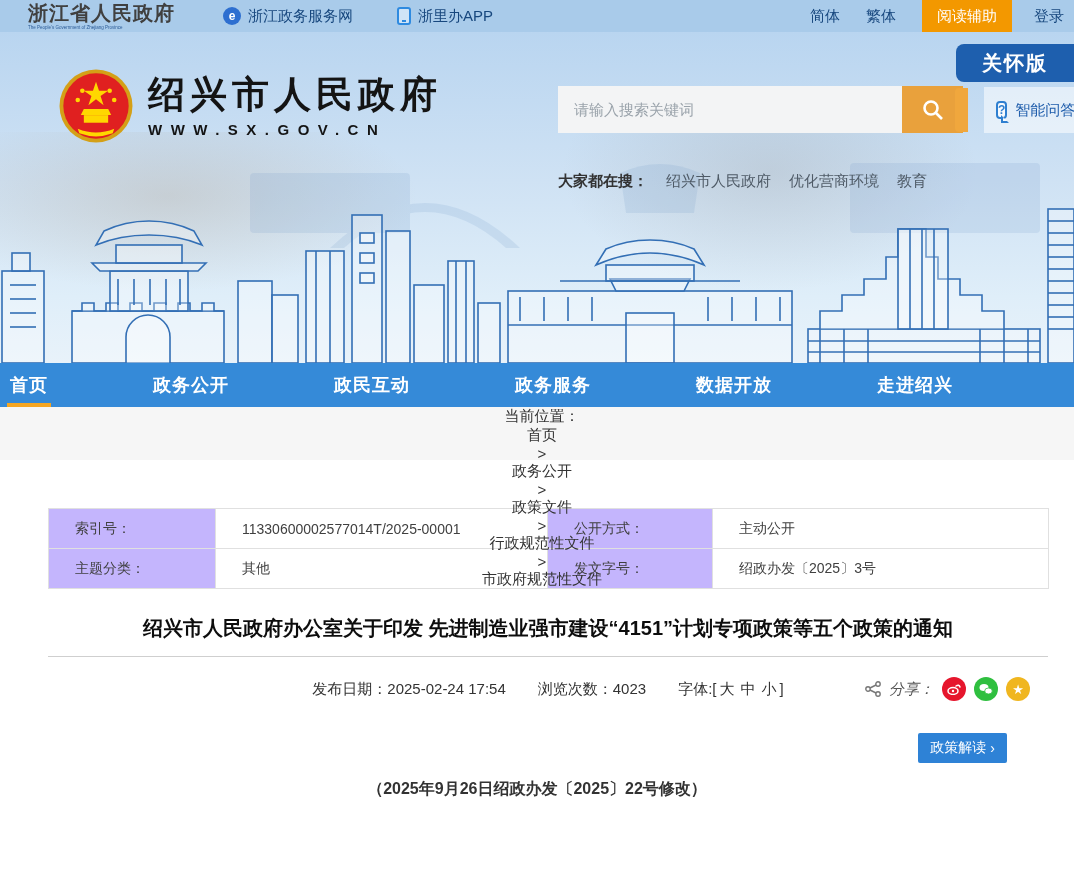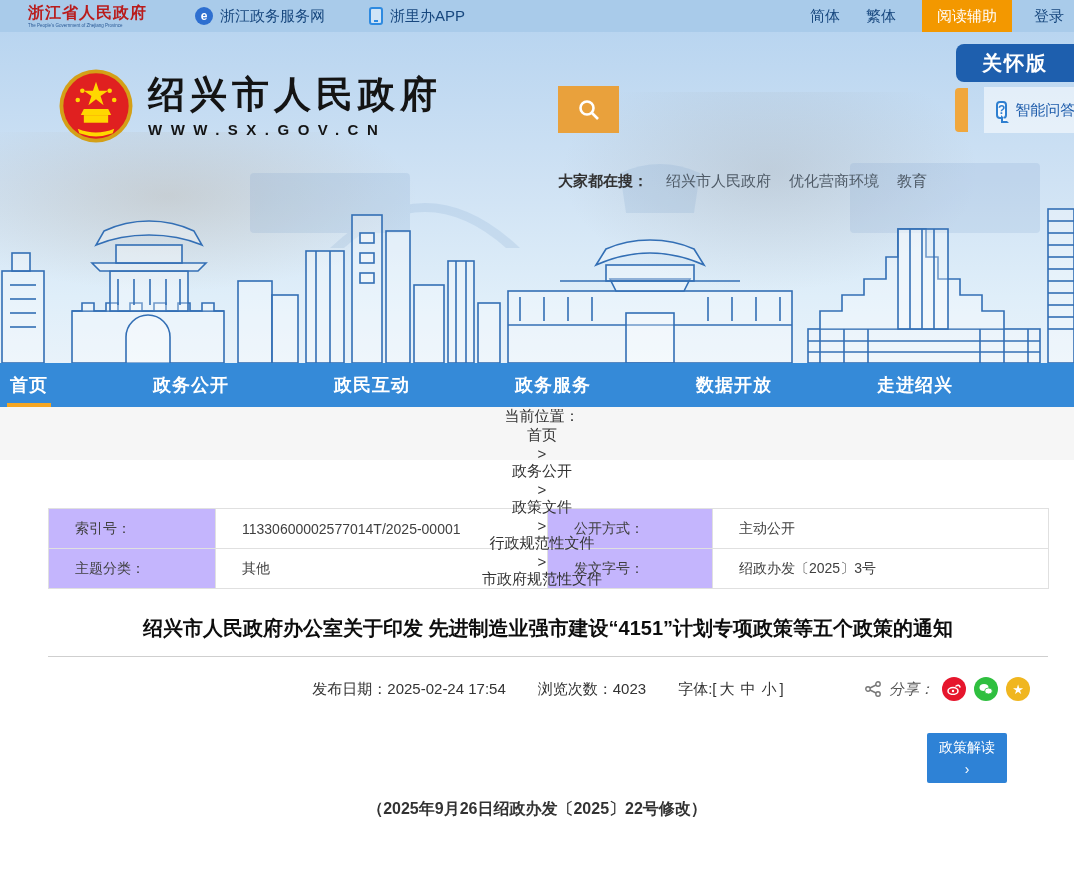--- a/index.html
+++ b/index.html
@@ -2,21 +2,21 @@
 <html><head>
 <meta charset="utf-8">
 <style>
   * { margin:0; padding:0; box-sizing:border-box; }
   html,body { width:1074px; height:885px; overflow:hidden; background:#fff;
     font-family:"Liberation Sans","DejaVu Sans",sans-serif; }
 
   
   .topbar { height:32px; background:#a9cbea; display:flex; align-items:center; padding-left:28px; }
   .tb-site { display:flex; flex-direction:column; line-height:1; margin-right:48px; }
-  .tb-site-name { font-family:"DejaVu Serif","Liberation Serif",serif; font-weight:bold; font-size:16px; color:#b91c1c; letter-spacing:1px;}
+  .tb-site-name { font-family:"DejaVu Serif","Liberation Serif",serif; font-weight:bold; font-size:20px; color:#404040; letter-spacing:1px;}
   .tb-site-sub { font-size:5px; color:#2a5a96; transform:scale(.9); transform-origin:left; margin-top:2px;}
   .tb-link { display:flex; align-items:center; gap:7px; font-size:15px; color:#17477e; margin-right:44px; cursor:pointer;}
   .tb-ico-circle { width:18px; height:18px; border-radius:50%; background:#2e6fd0; color:#fff; font-size:12px; display:flex; align-items:center; justify-content:center; font-weight:bold;}
   .tb-ico-phone { width:14px; height:18px; border:2px solid #2e8ae0; border-radius:3px; background:#cfe4f7; position:relative;}
   .tb-ico-phone:after{ content:""; position:absolute; bottom:1px; left:3px; right:3px; height:2px; background:#2e8ae0;}
   .tb-right { margin-left:auto; display:flex; align-items:center; height:100%;text-align:center; }
   .tb-lang { font-size:15px; color:#17477e; margin-right:26px; cursor:pointer;}
   .tb-read { height:100%; background:#f39800; color:#fff; font-size:15px; display:flex; align-items:center; padding:0 15px; margin-right:22px; cursor:pointer;}
   .tb-login { font-size:15px; color:#17477e; margin-right:10px; cursor:pointer;}
 
@@ -80,21 +80,21 @@
   .meta-row { position:relative; width:1000px; margin:18px auto 0 48px; height:28px; font-size:15px; color:#333;
     display:flex; align-items:center; justify-content:center; gap:32px;}
   .font-size-ctl span.fsz { cursor:pointer; margin:0 3px;}
   .share-box { position:absolute; right:18px; top:0; height:28px; display:flex; align-items:center; gap:8px; color:#555;font-style:italic;}
   .share-circle { width:24px; height:24px; border-radius:50%; display:flex; align-items:center; justify-content:center;
     color:#fff; font-size:13px; cursor:pointer;}
   .wb { background:#e6162d; } .wx { background:#2fbf3f; } .qz { background:#f0b61f; }
 
   .policy-row { width:1000px; margin:30px auto 0 48px; display:flex; justify-content:flex-end; padding-right:41px;}
   .policy-btn { background:#2e82d6; color:#fff; font-size:14px; border:none; padding:6px 12px; cursor:pointer;
-    display:flex; align-items:center; gap:4px; border-radius:2px;flex-direction:column;}
+    display:flex; align-items:center; gap:4px; border-radius:2px;}
   .revision { margin-top:16px; text-align:center; font-size:16px; font-weight:bold; color:#333;}
 </style>
 </head>
 <body>
 
 <div class="topbar">
   <div class="tb-site">
     <span class="tb-site-name">浙江省人民政府</span>
     <span class="tb-site-sub">The People's Government of Zhejiang Province</span>
   </div>
@@ -221,20 +221,21 @@
       <rect x="34" y="62" width="32" height="10" fill="#ffd700"></rect>
       <path d="M26 80 q24 10 48 0 l-2 6 q-22 8 -44 0 z" fill="#ffd700"></path>
     </svg>
     <div>
       <div class="site-title">绍兴市人民政府</div>
       <div class="site-url">WWW.SX.GOV.CN</div>
     </div>
   </div>
 
   <div class="search-wrap">
+    <input class="search-input" placeholder="请输入搜索关键词" style="">
     <button class="search-btn">
       <svg width="24" height="24" viewBox="0 0 24 24">
         <circle cx="10" cy="10" r="6.5" stroke="#fff" stroke-width="2.6" fill="none"></circle>
         <line x1="15" y1="15" x2="21" y2="21" stroke="#fff" stroke-width="2.6"></line>
       </svg>
     </button>
   </div>
   <div class="hot-row">
     <span class="hot-label">大家都在搜：</span>
     <span class="hot-link">绍兴市人民政府</span>

